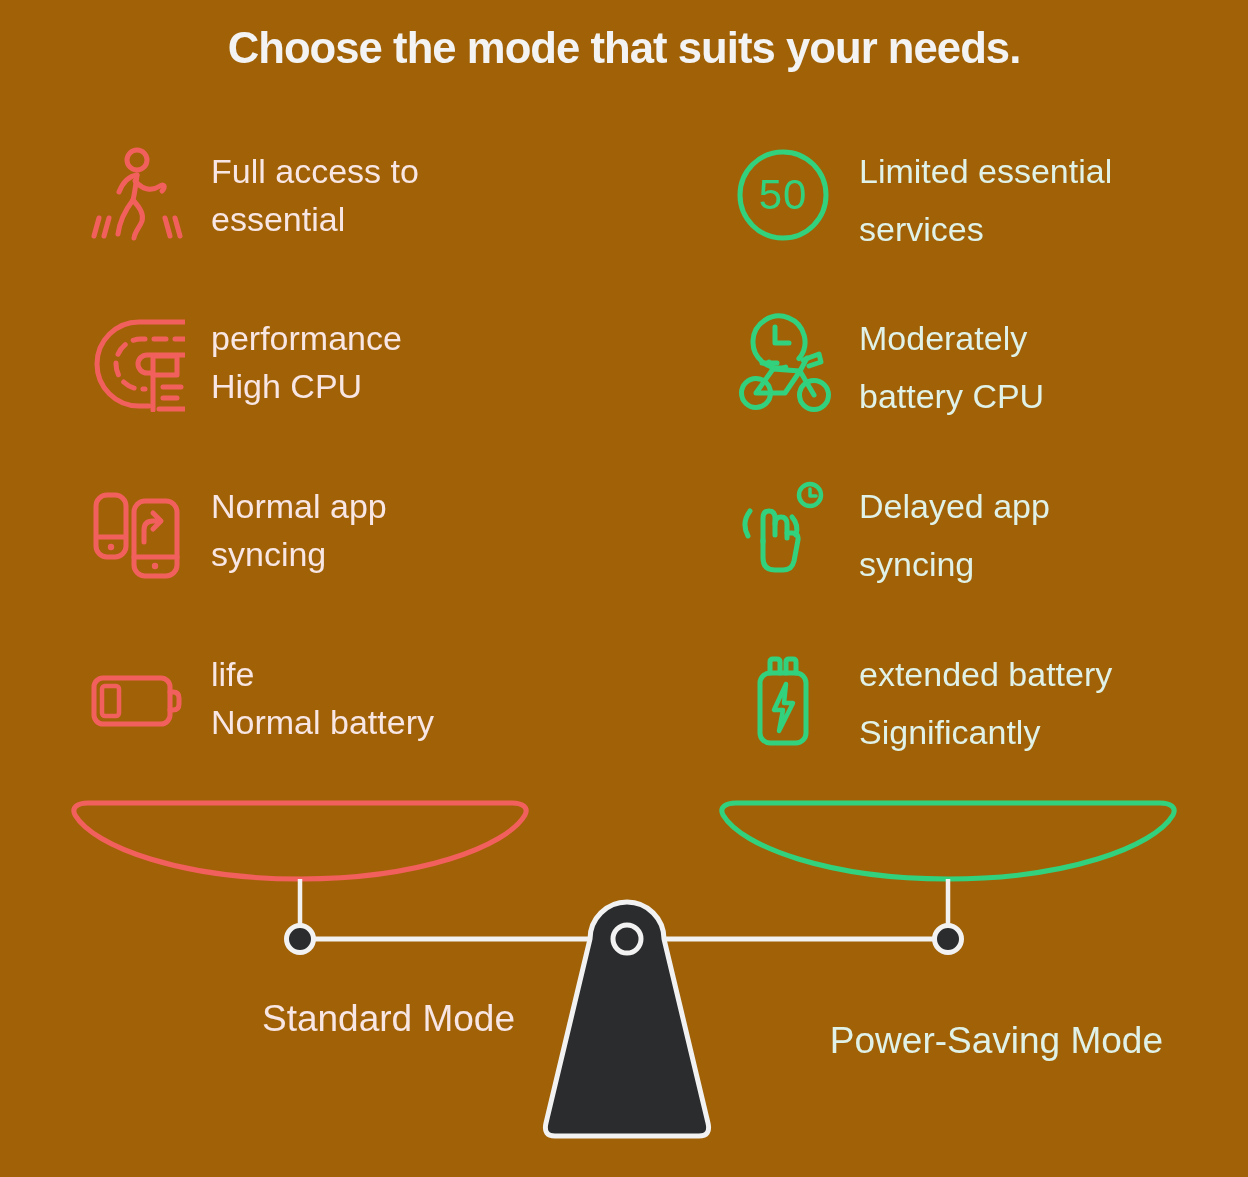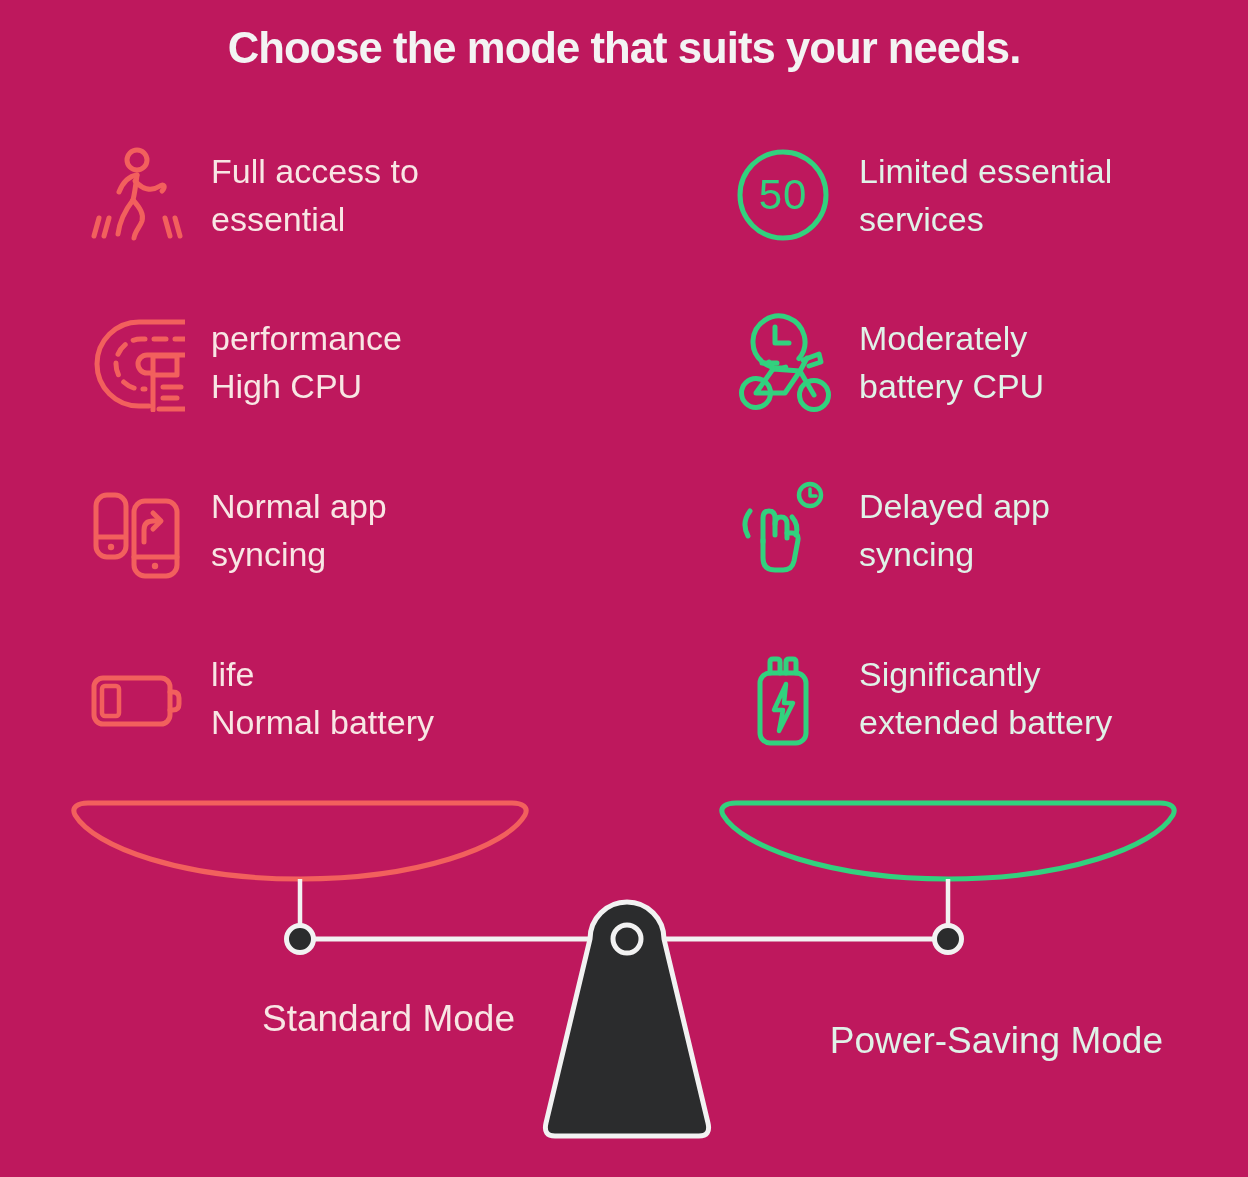--- a/index.html
+++ b/index.html
@@ -1,33 +1,33 @@
 <!DOCTYPE html>
 <html><head>
 <meta charset="utf-8">
 <style>
   html,body{margin:0;padding:0;background:#2b2c2d;}
   .stage{
-    position:relative;width:1248px;height:1177px;background:#be185d;overflow:hidden;
+    position:relative;width:1248px;height:1177px;background:#a16207;overflow:hidden;
     font-family:"Liberation Sans", sans-serif;
   }
   .title{
     position:absolute;top:22px;left:0;width:1248px;text-align:center;
     color:#f3f3f3;font-size:45px;font-weight:bold;letter-spacing:-1px;
     transform:scaleX(0.97);
   }
   .item{position:absolute;display:flex;align-items:center;gap:26px;height:112px;}
   .item.left{left:85px;width:560px;}
   .item.right{left:733px;width:500px;}
   .r1{top:139px}.r2{top:306px}.r3{top:474px}.r4{top:642px}
   .icon{width:100px;height:100px;flex:0 0 100px;display:block;}
   .icon svg{display:block;width:100px;height:100px;}
   .txt span{display:block;font-size:34px;line-height:48px;}
   .txt.std span{color:#f8e6e4;}
-  .txt.sav span{color:#e0f2e8;}
+  .txt.sav span{color:#e0f2e8;margin-top:10px;}
   .scale{position:absolute;left:0;top:780px;width:1248px;height:397px;}
   .mode-label{position:absolute;top:998px;width:430px;text-align:right;font-size:37px;}
   .mode-label.standard{left:85px;color:#f8e6e4;}
   .mode-label.saving{left:733px;color:#e0f2e8;margin-top:22px;}
   .stroke-red{stroke:#f2605d;fill:none;stroke-width:5;stroke-linecap:round;stroke-linejoin:round;}
   .stroke-grn{stroke:#32d17e;fill:none;stroke-width:5;stroke-linecap:round;stroke-linejoin:round;}
 </style>
 </head>
 <body>
 
@@ -157,22 +157,22 @@
   <div class="item right r4">
     <span class="icon">
       <svg viewBox="0 0 100 100" class="stroke-grn">
         <rect x="27" y="25" width="46" height="70" rx="10"></rect>
         <path d="M37,25 V14 Q37,11 40,11 H44 Q47,11 47,14 V25"></path>
         <path d="M53,25 V14 Q53,11 56,11 H60 Q63,11 63,14 V25"></path>
         <path d="M53,36 L41,62 H50 L46,83 L60,55 H51 Z" stroke-width="4.5"></path>
       </svg>
     </span>
     <div class="txt sav">
+      <span>extended battery</span>
       <span>Significantly</span>
-      <span>extended battery</span>
     </div>
   </div>
 
   <svg class="scale" viewBox="0 0 1248 397">
     <path d="M75,35 C71,27 78,23 88,23 L512,23 C522,23 529,27 525,35 C506,67 418,99 300,99 C182,99 94,67 75,35 Z" fill="none" stroke="#f2605d" stroke-width="5" stroke-linejoin="round"></path>
     <path d="M723,35 C719,27 726,23 736,23 L1160,23 C1170,23 1177,27 1173,35 C1154,67 1066,99 948,99 C830,99 742,67 723,35 Z" fill="none" stroke="#32d17e" stroke-width="5" stroke-linejoin="round"></path>
     <path d="M300,99 V145" stroke="#f2f2f2" stroke-width="4.5" fill="none"></path>
     <path d="M948,99 V145" stroke="#f2f2f2" stroke-width="4.5" fill="none"></path>
     <path d="M313,159 H935" stroke="#f2f2f2" stroke-width="5" fill="none"></path>
     <circle cx="300" cy="159" r="13.5" fill="#2b2c2d" stroke="#f2f2f2" stroke-width="5"></circle>

